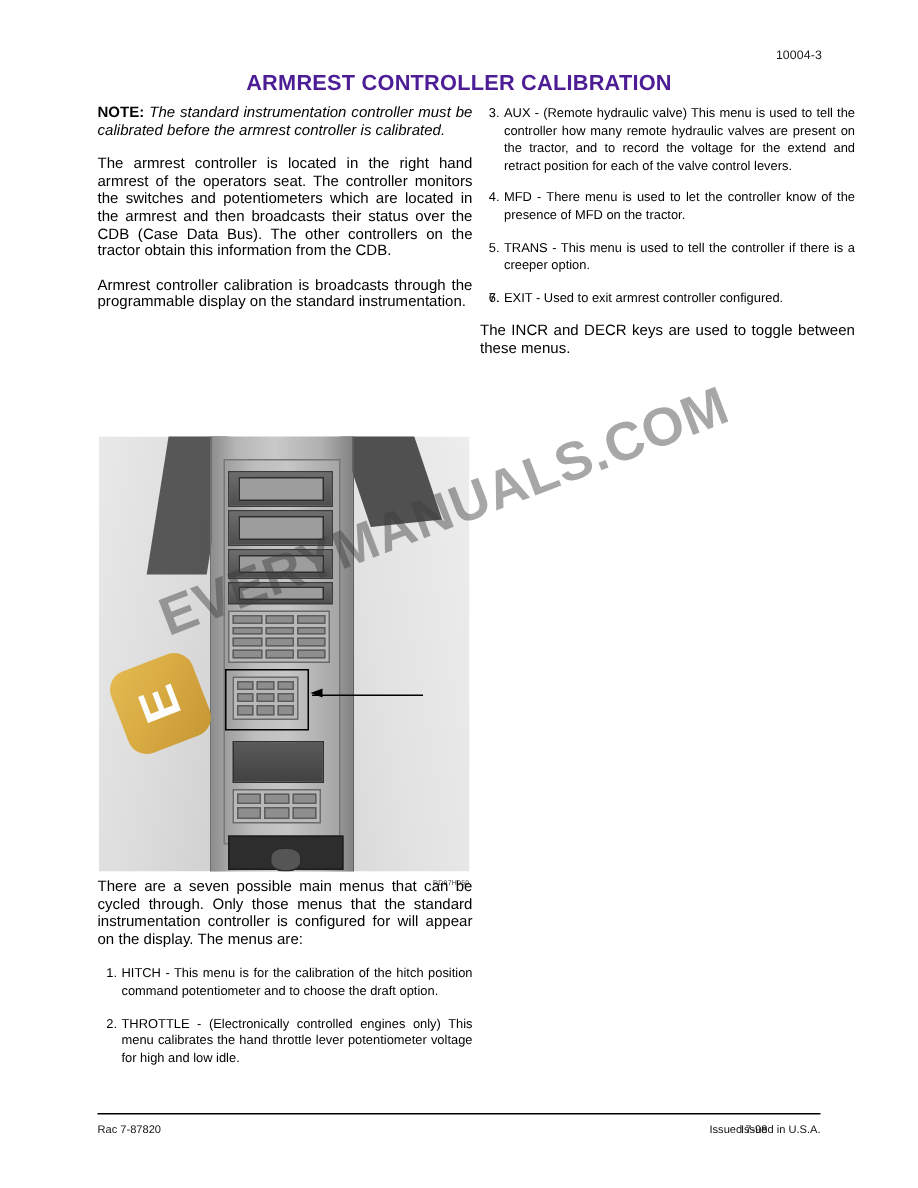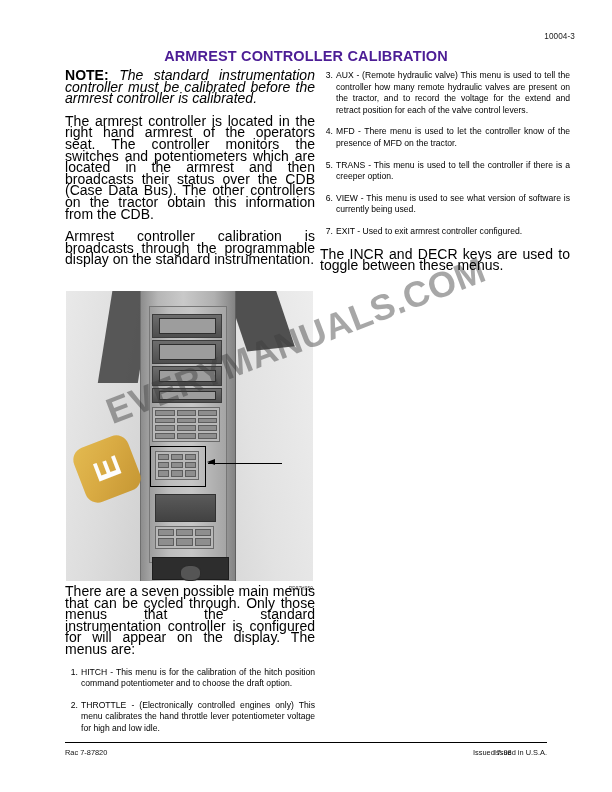--- a/index.html
+++ b/index.html
@@ -17,21 +17,21 @@
     width: 612px;
     height: 792px;
     background: #ffffff;
     overflow: hidden;
   }
 
   
   .page-number {
     position: absolute;
     top: 32px;
-    right: 37px;
+    right: 64px;
     font-size: 8.2px;
     letter-spacing: 0.1px;
     color: #1a1a1a;
   }
   .doc-title {
     position: absolute;
     top: 48px;
     left: 0;
     width: 612px;
     text-align: center;
@@ -51,21 +51,21 @@
   .col-right { left: 320px; }
 
   .section-heading {
     font-size: 13px;
     font-weight: bold;
     margin: 0 0 13px 0;
     letter-spacing: 0.1px;
   }
 
   p.body {
-    font-size: 14px;
+    font-size: 10px;
     line-height: 11.6px;
     text-align: justify;
     margin: 0 0 11px 0;
     letter-spacing: 0.02px;
   }
   p.body:last-child { margin-bottom: 0; }
 
   .note-label {
     font-weight: bold;
     font-style: normal;
@@ -415,21 +415,20 @@
       <li>
         <span class="num">4.</span>
         <span>MFD - There menu is used to let the controller know of the presence of MFD on the tractor.</span>
       </li>
       <li>
         <span class="num">5.</span>
         <span>TRANS - This menu is used to tell the controller if there is a creeper option.</span>
       </li>
       <li>
         <span class="num">6.</span>
-        <span>VIEW - This menu is used to see what version of software is currently being used.</span>
       </li>
       <li>
         <span class="num">7.</span>
         <span>EXIT - Used to exit armrest controller configured.</span>
       </li>
     </ol>
     <p class="body" style="margin-top:11px;">The INCR and DECR keys are used to toggle between these menus.</p>
   </div>
 
   <div class="footer-rule"></div>

